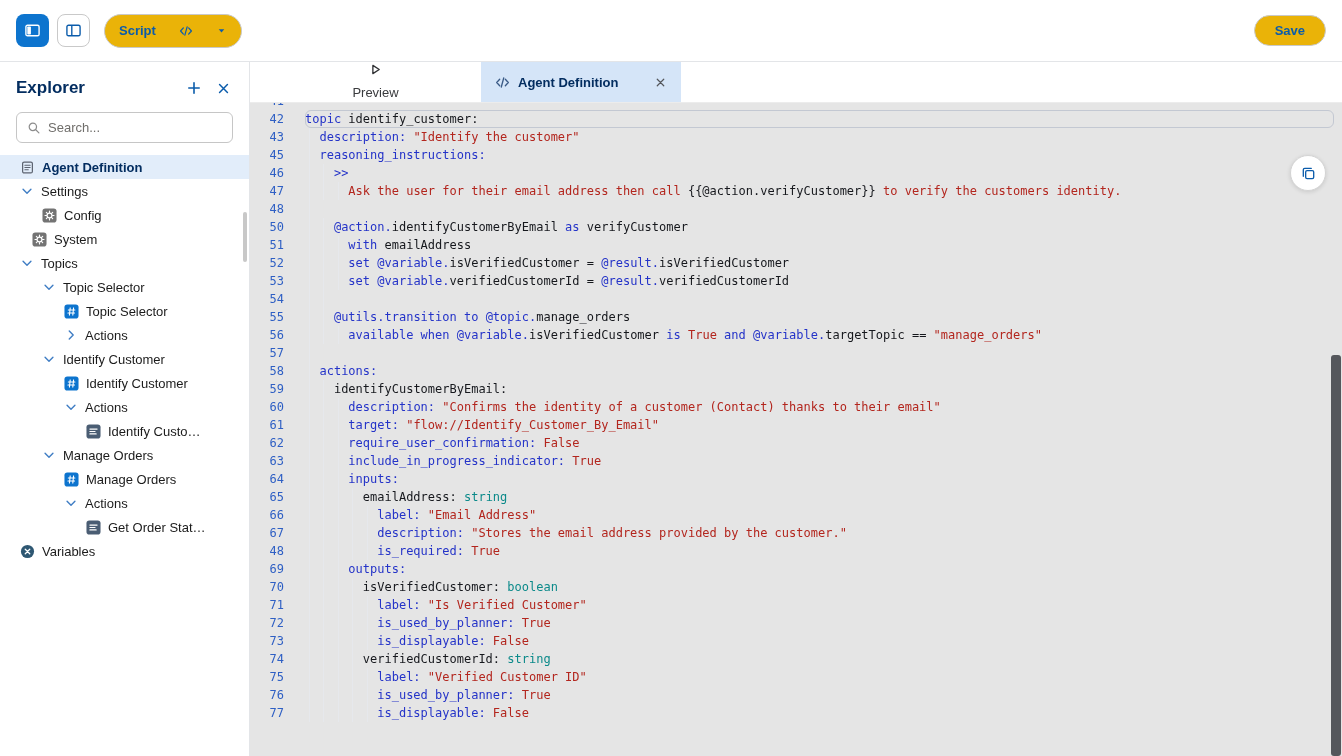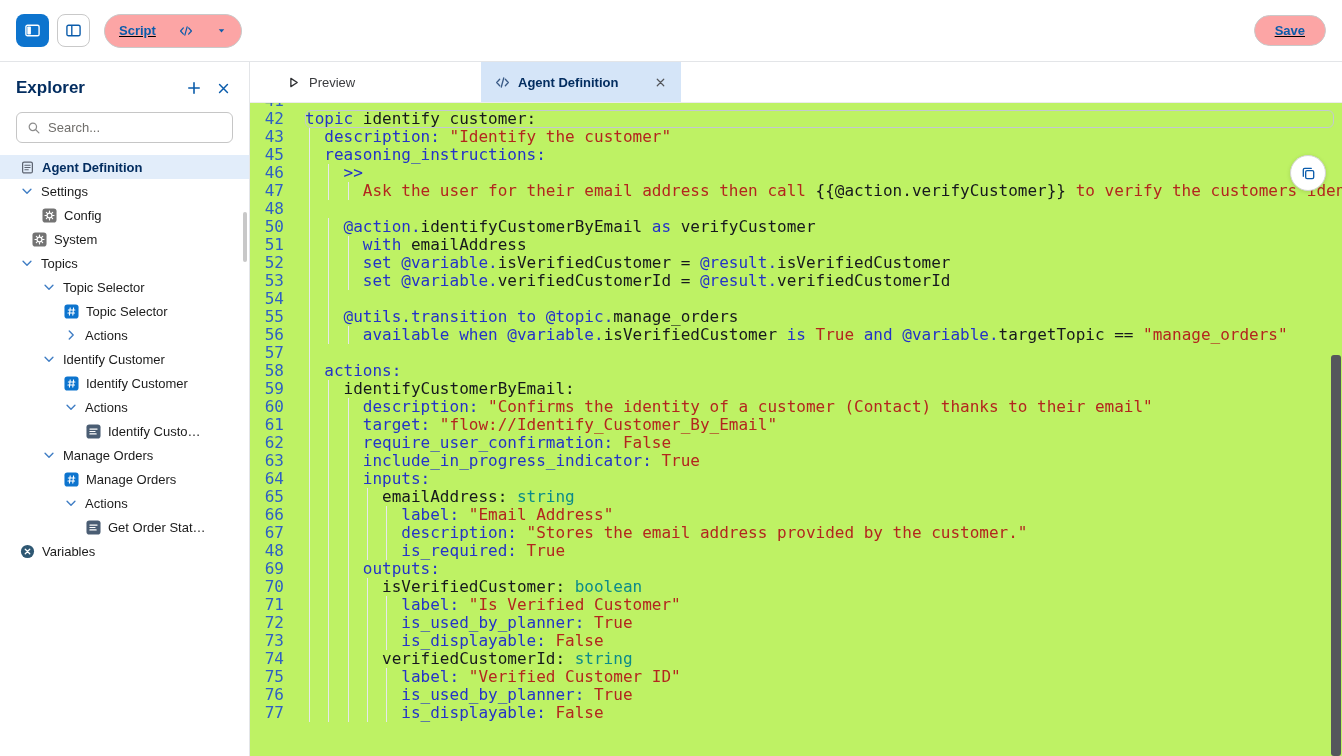--- a/index.html
+++ b/index.html
@@ -5,21 +5,21 @@
   *{box-sizing:border-box;margin:0;padding:0}
   html,body{background:#fff}
   body{font-family:"Liberation Sans",sans-serif;}
   .app{width:1342px;height:756px;display:flex;flex-direction:column;overflow:hidden;background:#fff;}
   button{font-family:inherit;background:none;border:none;cursor:pointer;}
 
   
   .topbar{flex:0 0 62px;border-bottom:1px solid #e3e5e8;display:flex;align-items:center;gap:8px;padding:0 16px;}
   .btn-solid{width:33px;height:33px;border-radius:8px;background:#0d74ce;display:flex;align-items:center;justify-content:center;}
   .btn-outline-sq{width:33px;height:33px;border-radius:8px;border:1px solid #c9c9c9;background:#fff;display:flex;align-items:center;justify-content:center;}
-  .btn-pill{height:34px;border:1px solid #c9c9c9;border-radius:17px;background:#fca5a5;display:flex;align-items:center;gap:23px;padding:0 14px;margin-left:6px;text-decoration:underline;}
+  .btn-pill{height:34px;border:1px solid #c9c9c9;border-radius:17px;background:#eab308;display:flex;align-items:center;gap:23px;padding:0 14px;margin-left:6px;}
   .pill-label{color:#0b5cab;font-weight:700;font-size:13px;}
   .btn-pill.save{padding:0 20px;margin-left:0;height:31px;border-radius:16px;}
   .btn-pill.save span{color:#0b5cab;font-weight:700;font-size:13px;}
   .spacer{flex:1;}
 
   .body{flex:1;display:flex;min-height:0;}
 
   
   .sidebar{flex:0 0 250px;border-right:1px solid #e3e5e8;position:relative;background:#fff;overflow:hidden;}
   .sb-head{display:flex;align-items:center;gap:14px;padding:16px 18px 8px 16px;}
@@ -34,27 +34,27 @@
   .trow.sel .tlabel{font-weight:700;color:#032d60;}
   .tlabel{white-space:nowrap;overflow:hidden;text-overflow:ellipsis;}
   .icn{display:inline-flex;align-items:center;justify-content:center;flex:0 0 auto;}
   .icn svg{display:block;}
   .sb-scrollthumb{position:absolute;top:150px;right:2px;width:4px;height:50px;border-radius:2px;background:#c8c8c8;cursor:pointer;}
 
   
   .main{flex:1;display:flex;flex-direction:column;min-width:0;}
   .tabbar{flex:0 0 40px;display:flex;border-bottom:1px solid #ececec;background:#fff;}
   .tab{display:flex;align-items:center;gap:8px;height:40px;padding:0 16px;font-size:13px;color:#3a3b3e;cursor:pointer;}
-  .tab:first-child{width:231px;padding-left:36px;}
+  .tab:first-child{width:231px;padding-left:36px;flex-direction:column;}
   .tab.active{width:200px;padding:0 14px;background:#d5e5f8;}
   .tab.active .tab-label{font-weight:700;color:#032d60;}
   .tab-close{margin-left:auto;}
 
   
-  .editor{flex:1;position:relative;overflow:hidden;background:#bef264;font-family:"DejaVu Sans Mono","Liberation Mono",monospace;font-size:16px;}
+  .editor{flex:1;position:relative;overflow:hidden;background:#e5e5e5;font-family:"DejaVu Sans Mono","Liberation Mono",monospace;font-size:12px;}
   .code-scroll{margin-top:-11px;}
   .cl{display:flex;height:18px;line-height:18px;}
   .ln{flex:0 0 34px;text-align:right;color:#2e5fc4;user-select:none;}
   .ct{flex:1;margin-left:21px;margin-right:8px;position:relative;white-space:pre;color:#16181d;}
   .ct.cur{outline:1px solid #c3c8d2;outline-offset:-1px;border-radius:6px;}
   .ig{position:absolute;top:0;bottom:0;width:0;border-left:1px solid #e6e8ec;}
   .tk-k{color:#2433c8;}
   .tk-s{color:#b3261e;}
   .tk-b{color:#b3261e;}
   .tk-t{color:#0c8a8a;}

